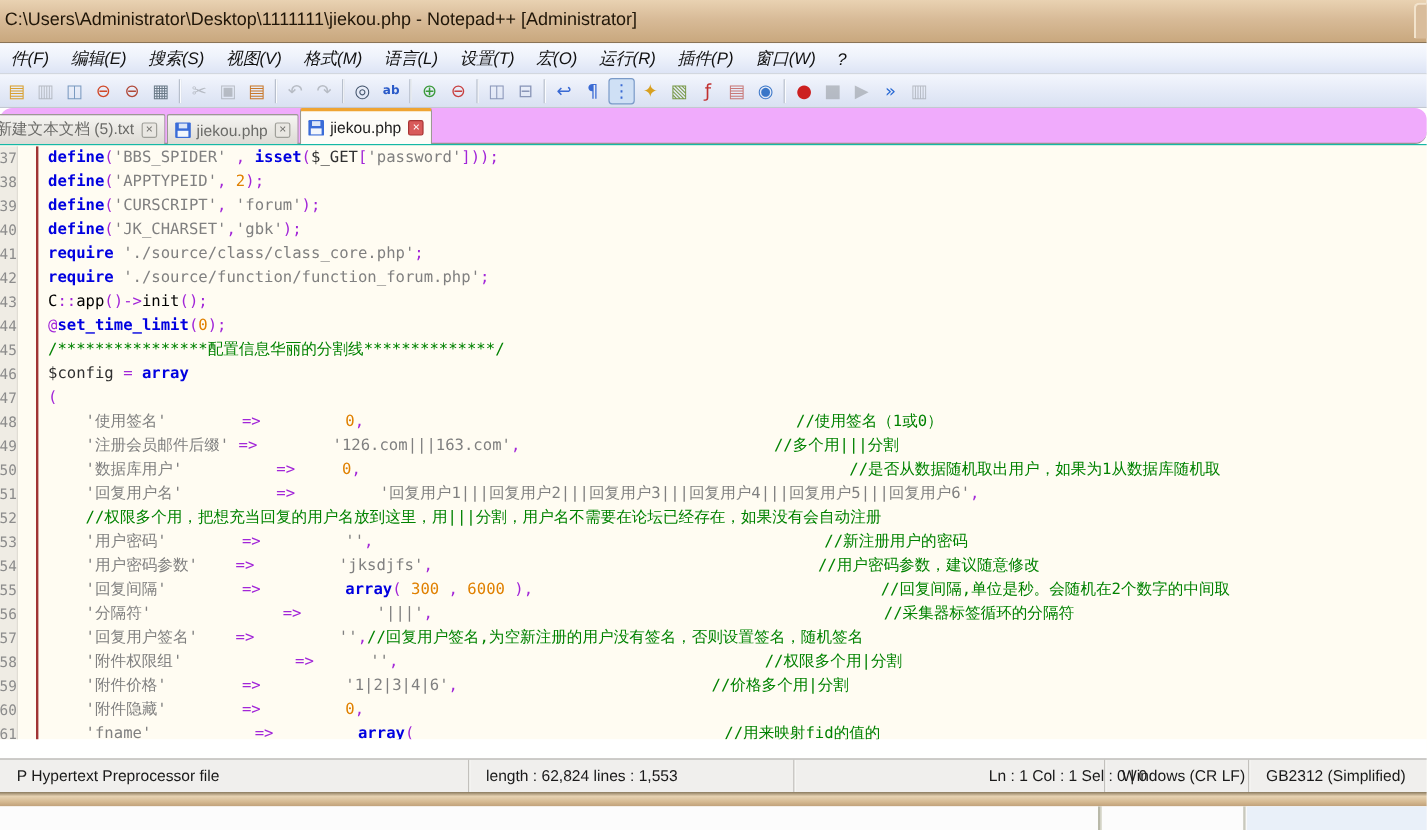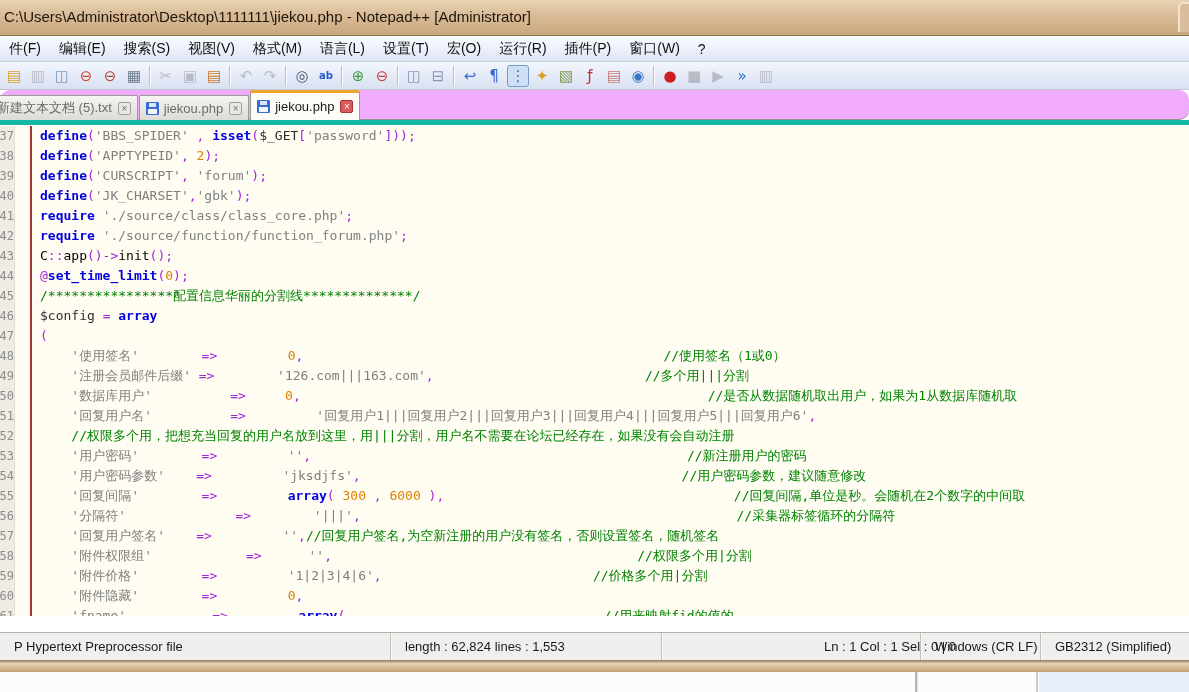--- a/index.html
+++ b/index.html
@@ -23,21 +23,21 @@
     background:#d9bd9c;border-left:2px solid #f2e3cc;border-top:2px solid #f2e3cc;
     border-top-left-radius:5px;box-sizing:border-box;
   }
   
   .menubar{
     position:absolute;left:0;top:36px;width:1189px;height:26px;
     background:linear-gradient(#f8fafe 0%,#eef2fb 45%,#dde4f5 100%);
     border-bottom:1px solid #c9cfd8;box-sizing:border-box;
     display:flex;align-items:center;
   }
-  .mi{font-size:14px;color:#111;padding:0 9px;white-space:nowrap;}
+  .mi{font-size:14px;color:#111;padding:0 9px;white-space:nowrap;font-style:italic;}
   
   .toolbar{
     position:absolute;left:0;top:62px;width:1189px;height:28px;
     background:linear-gradient(#f3f6fd 0%,#e7ecf8 45%,#d9e1f2 100%);
     border-bottom:1px solid #c2c8d2;box-sizing:border-box;
     display:flex;align-items:center;padding-left:2px;
   }
   .tb{
     width:22px;height:22px;margin:0 1px;border-radius:3px;
     display:flex;align-items:center;justify-content:center;
@@ -73,21 +73,21 @@
   .floppy:after{content:"";position:absolute;left:2px;bottom:1px;width:9px;height:5px;background:#f2f6fc;}
   .tclose{
     width:13px;height:13px;margin-left:6px;border:1px solid #a0a09a;background:#e9e7e2;
     color:#6e6e6a;font-size:10px;line-height:11px;text-align:center;border-radius:2px;
     box-sizing:border-box;flex:0 0 auto;
   }
   .tclose.red{background:#d85a5a;border-color:#a83434;color:#fff;}
   
   .editor{
     position:absolute;left:0;top:120px;width:1189px;height:496px;
-    background:#fffcf2;overflow:hidden;border-top:5px solid #14b8a6;box-sizing:border-box;
+    background:#fffcf2;overflow:hidden;border-top:1px solid #14b8a6;box-sizing:border-box;
   }
   .gutter{
     position:absolute;left:0;top:1px;width:15px;height:511px;background:#efece4;
     overflow:hidden;border-right:1px solid #e0ddd4;box-sizing:border-box;
   }
   .gn{
     width:26px;margin-left:-12px;height:20px;line-height:20px;text-align:right;
     color:#8c8c8c;font-family:"DejaVu Sans Mono","Liberation Mono",monospace;font-size:12px;
   }
   .redline{position:absolute;left:30px;top:1px;width:2px;height:511px;background:#a03434;}

